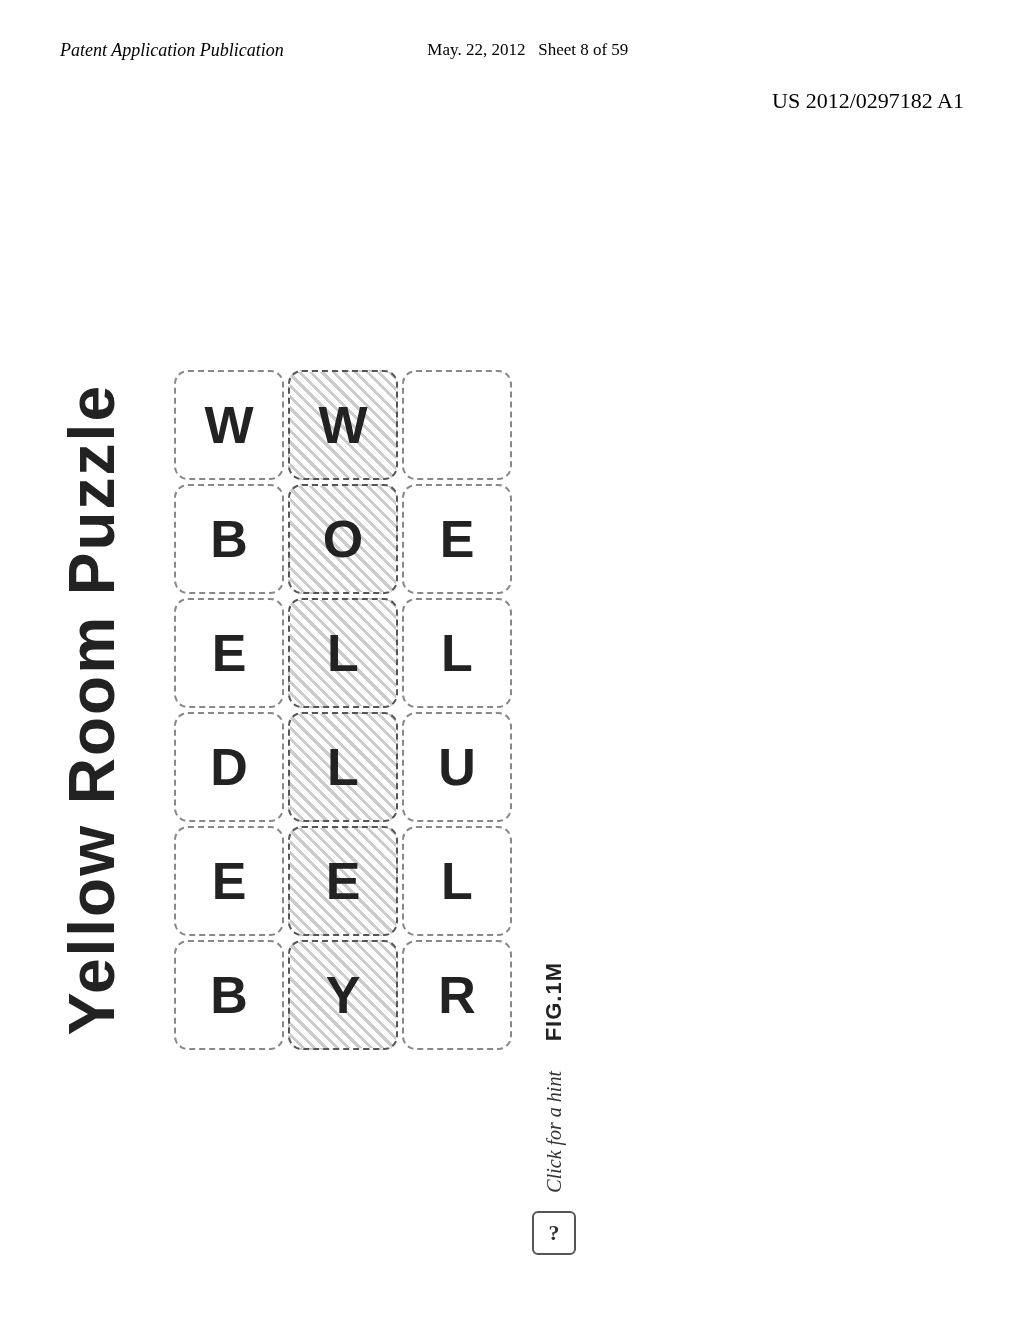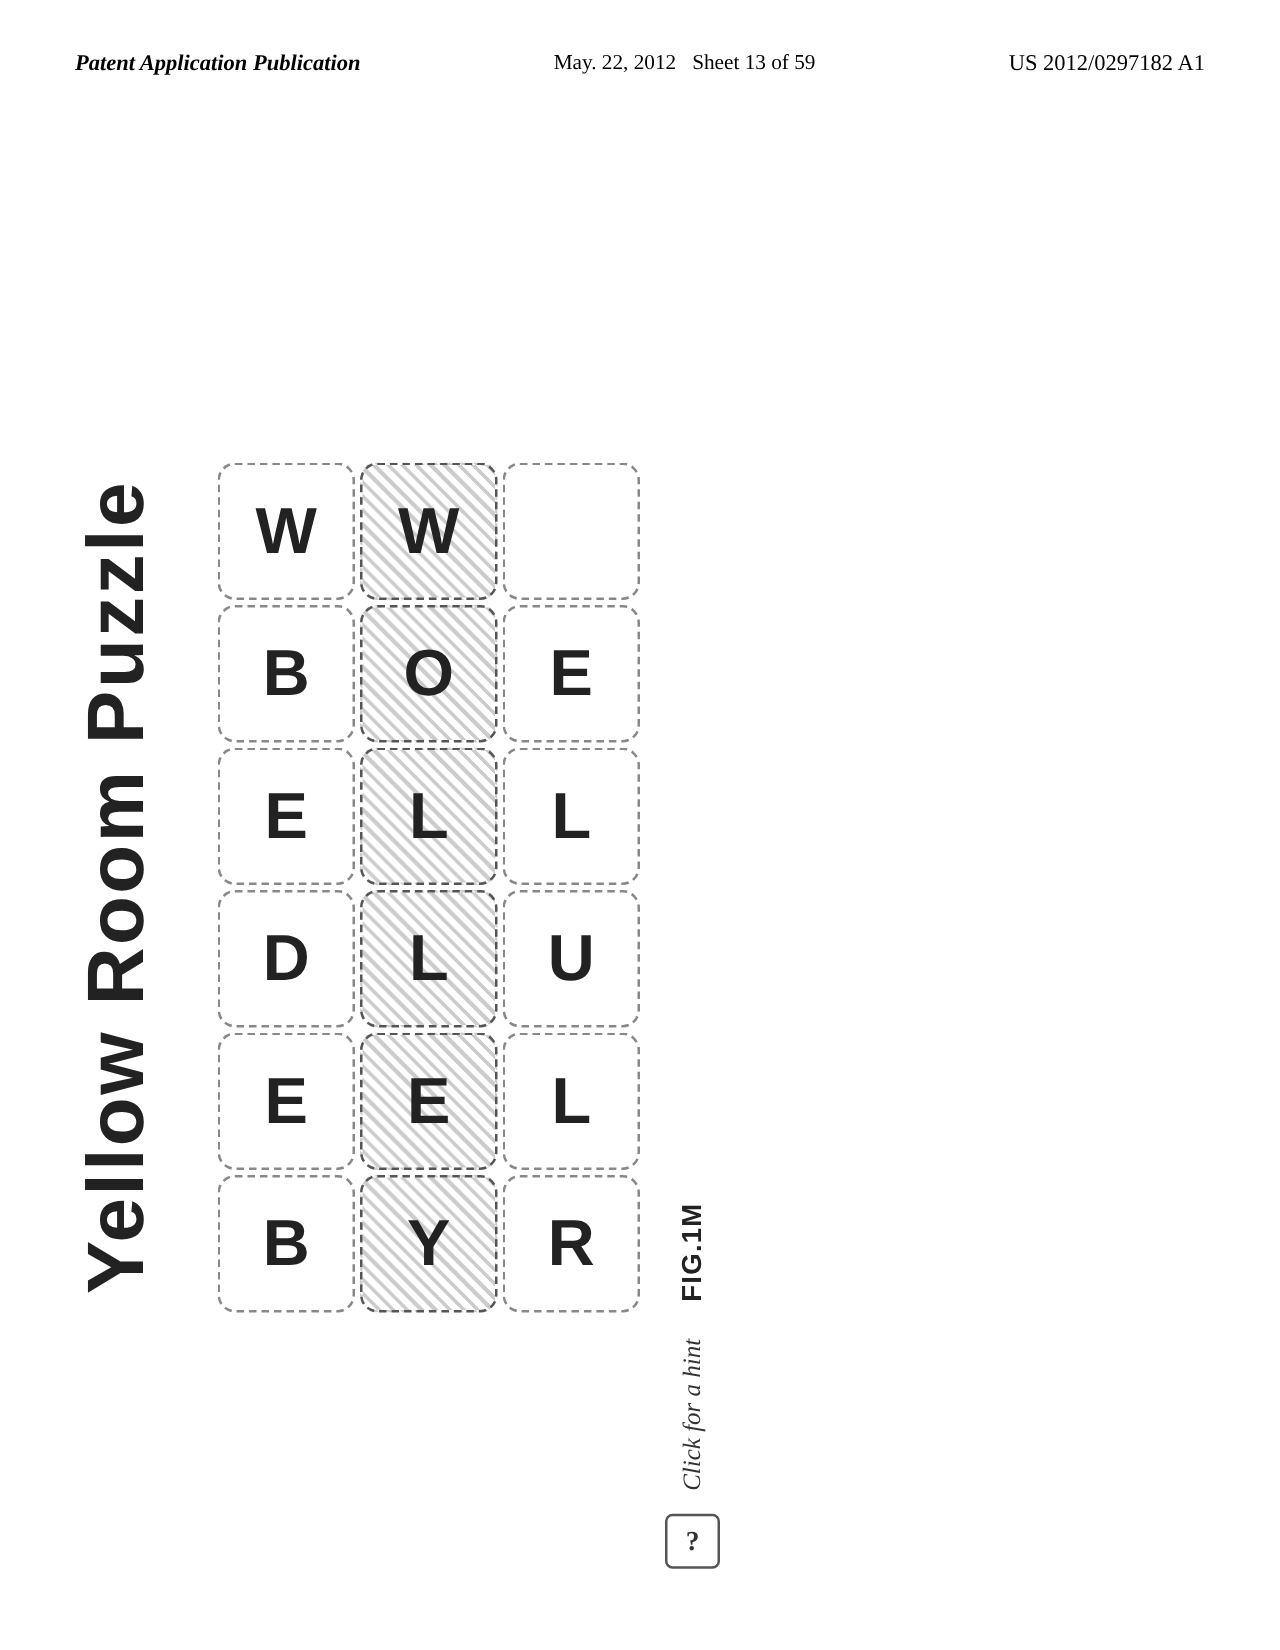--- a/index.html
+++ b/index.html
@@ -18,30 +18,31 @@
       top: 40px;
       left: 0;
       right: 0;
       display: flex;
       justify-content: space-between;
       align-items: flex-start;
       padding: 0 60px;
     }
     .header-left {
       font-size: 18px;
-      font-weight: bold;
+      font-weight: normal;
       font-style: italic;
     }
     .header-center {
       font-size: 17px;
       text-align: center;
     }
     .header-right {
-      font-size: 18px;
+      font-size: 22px;
       text-align: left;
+      margin-top: 48px;
     }
 
     
     .main-content {
       position: absolute;
       top: 160px;
       left: 60px;
       right: 60px;
       bottom: 60px;
       display: flex;
@@ -153,21 +154,21 @@
       padding-bottom: 5px;
     }
   </style>
 </head>
 <body>
 
 <div class="header">
   <div class="header-left">Patent Application Publication</div>
   <div class="header-center">
     <span>May. 22, 2012</span>&nbsp;&nbsp;
-    <span>Sheet 13 of 59</span>
+    <span>Sheet 8 of 59</span>
   </div>
   <div class="header-right">US 2012/0297182 A1</div>
 </div>
 
 <div class="main-content">
 
   <div class="title-container">Yellow Room Puzzle</div>
 
   <div class="grid-area" id="grid-container">
 

